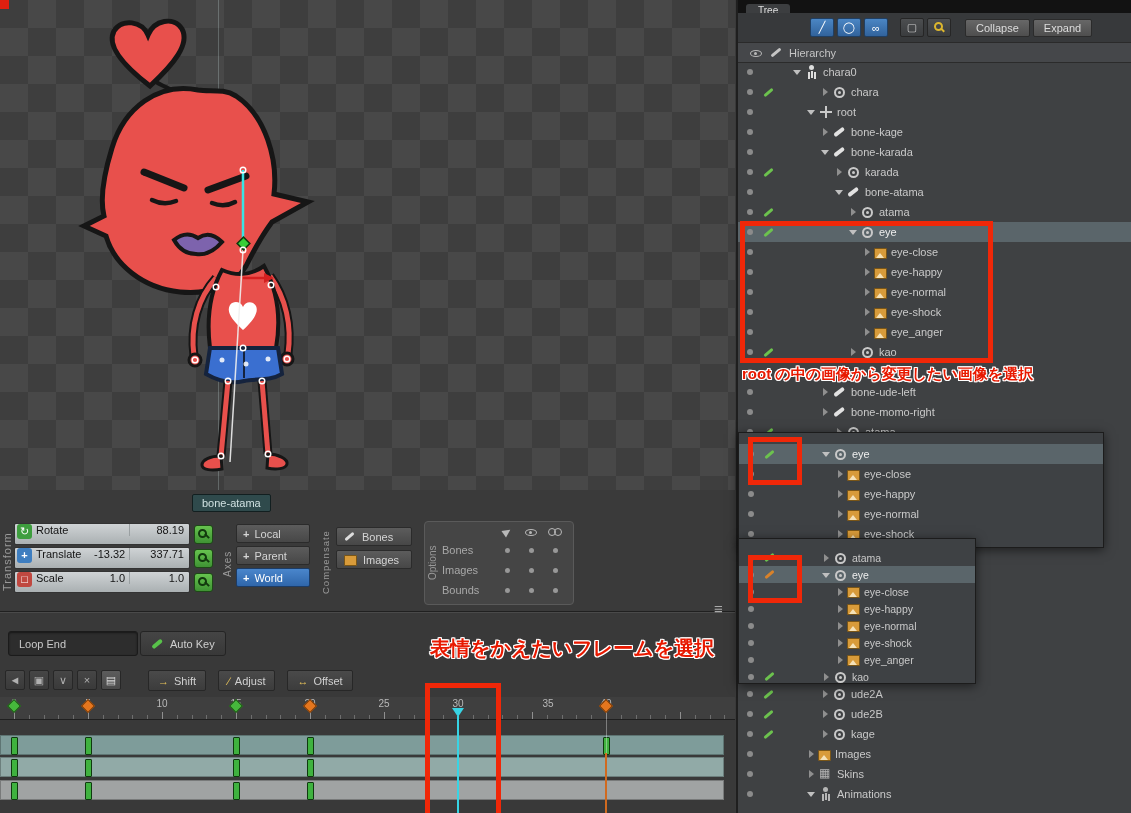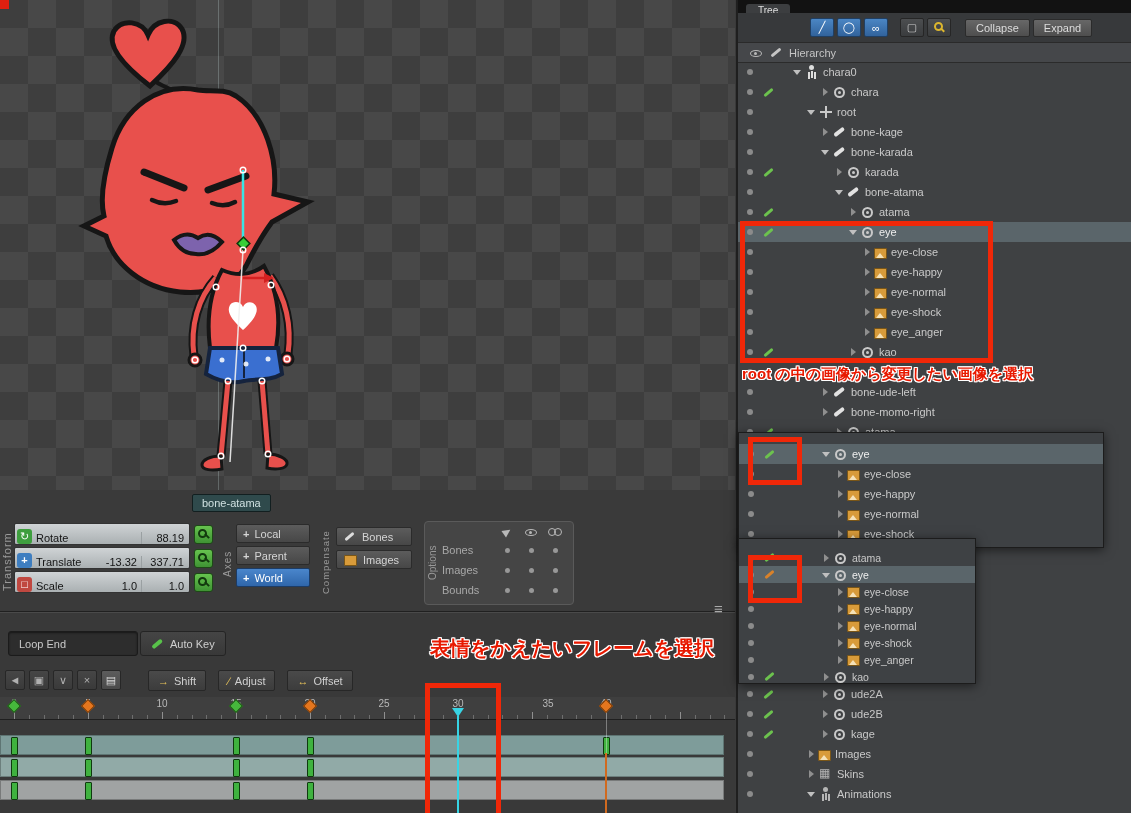--- a/index.html
+++ b/index.html
@@ -19,31 +19,31 @@
   #bonelabel{position:absolute;left:192px;top:494px;background:#2f4a4c;border:1px solid #121f20;
     color:#cfe0e0;font-size:11px;padding:2px 9px;border-radius:2px;z-index:3;}
 
   .vlabel{position:absolute;writing-mode:vertical-rl;transform:rotate(180deg);
     color:#9a9a9a;font-size:10px;letter-spacing:1px;text-align:center;}
 
   
   #trf-label{left:1px;top:520px;height:84px;font-size:11px;}
   #trfrows{position:absolute;left:14px;top:523px;}
   .trf-line{display:flex;align-items:center;margin-bottom:2px;}
-  .trf-row{display:flex;align-items:flex-end;height:20px;width:174px;
+  .trf-row{display:flex;align-items:flex-start;height:20px;width:174px;
     background:linear-gradient(#cfd3d5,#aab0b2);border:1px solid #333;border-radius:2px;}
   .tic{width:15px;height:15px;border-radius:3px;color:#fff;font-size:11px;line-height:15px;
     text-align:center;flex:none;margin:0 4px 0 2px;}
   .tic-rotate{background:#3e9e3e;} .tic-rotate::after{content:"↻";}
   .tic-translate{background:#3e7ec0;} .tic-translate::after{content:"+";font-weight:bold;}
   .tic-scale{background:#c04840;} .tic-scale::after{content:"□";}
   .tlabel{font-size:11px;color:#141414;flex:1;}
   .tv{font-size:11px;color:#141414;text-align:right;}
   .tv1{width:44px;padding-right:4px;}
-  .tv2{width:42px;padding-right:5px;border-left:1px solid #9aa0a2;}
+  .tv2{width:42px;padding-right:5px;border-left:1px solid #9aa0a2;padding-left:12px;}
   .keybtn{width:17px;height:17px;margin-left:4px;border-radius:3px;position:relative;
     background:linear-gradient(#66c24e,#3f9334);border:1px solid #1d4a16;}
   .keybtn::before{content:"";position:absolute;left:3px;top:3px;width:5px;height:5px;
     border:2px solid #12380e;border-radius:50%;}
   .keybtn::after{content:"";position:absolute;left:9px;top:9px;width:6px;height:2px;
     background:#12380e;transform:rotate(45deg);}
 
   
   #axes-label{left:222px;top:532px;height:64px;}
   #axbtns{position:absolute;left:236px;top:524px;}

